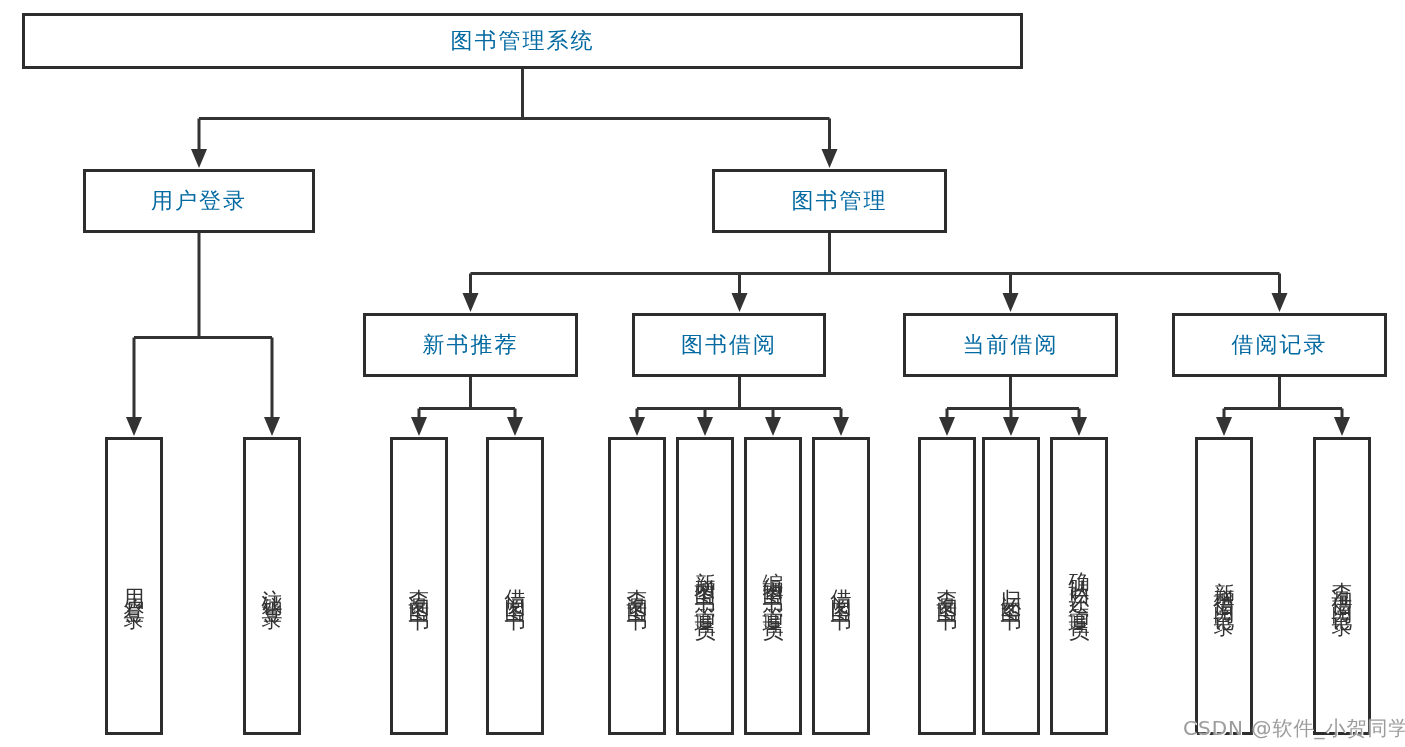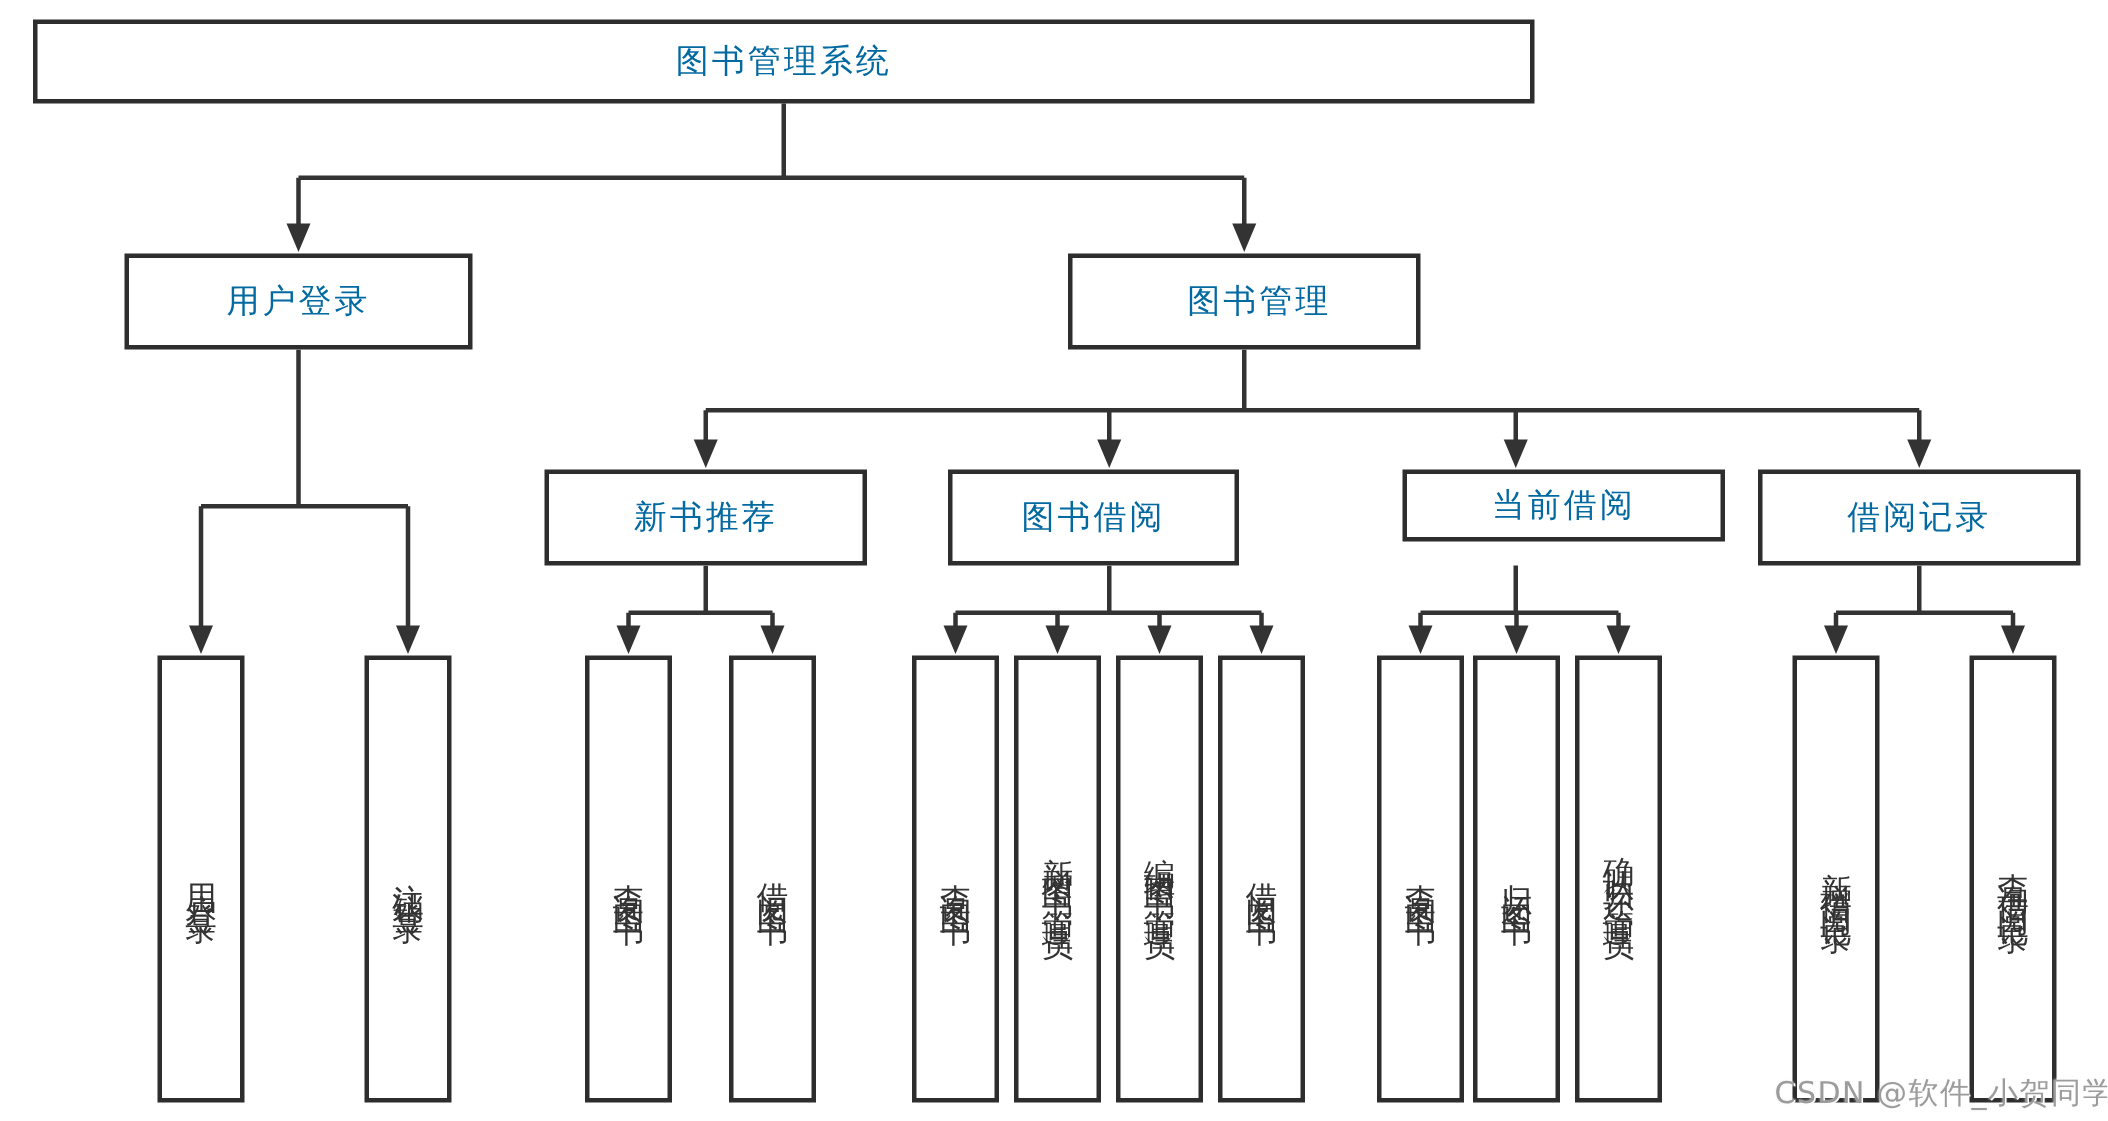--- a/index.html
+++ b/index.html
@@ -41,21 +41,21 @@
     color: #333333;
   }
   
   .n-root   { left: 22px;   top: 13px;  width: 1001px; height: 56px; }
   
   .n-login  { left: 83px;   top: 169px; width: 232px;  height: 64px; }
   .n-mgmt   { left: 712px;  top: 169px; width: 235px;  height: 64px; padding-left: 20px; }
   
   .n-rec    { left: 363px;  top: 313px; width: 215px;  height: 64px; }
   .n-bor    { left: 632px;  top: 313px; width: 194px;  height: 64px; }
-  .n-cur    { left: 903px;  top: 313px; width: 215px;  height: 48px; margin-left: 32px; }
+  .n-cur    { left: 903px;  top: 313px; width: 215px;  height: 64px; }
   .n-his    { left: 1172px; top: 313px; width: 215px;  height: 64px; align-items: center; }
   
   .leaf { top: 437px; width: 58px; height: 298px; }
   .l1  { left: 105px;  }
   .l2  { left: 243px;  }
   .l3  { left: 390px;  }
   .l4  { left: 486px;  }
   .l5  { left: 608px;  }
   .l6  { left: 676px;  }
   .l7  { left: 744px;  }

